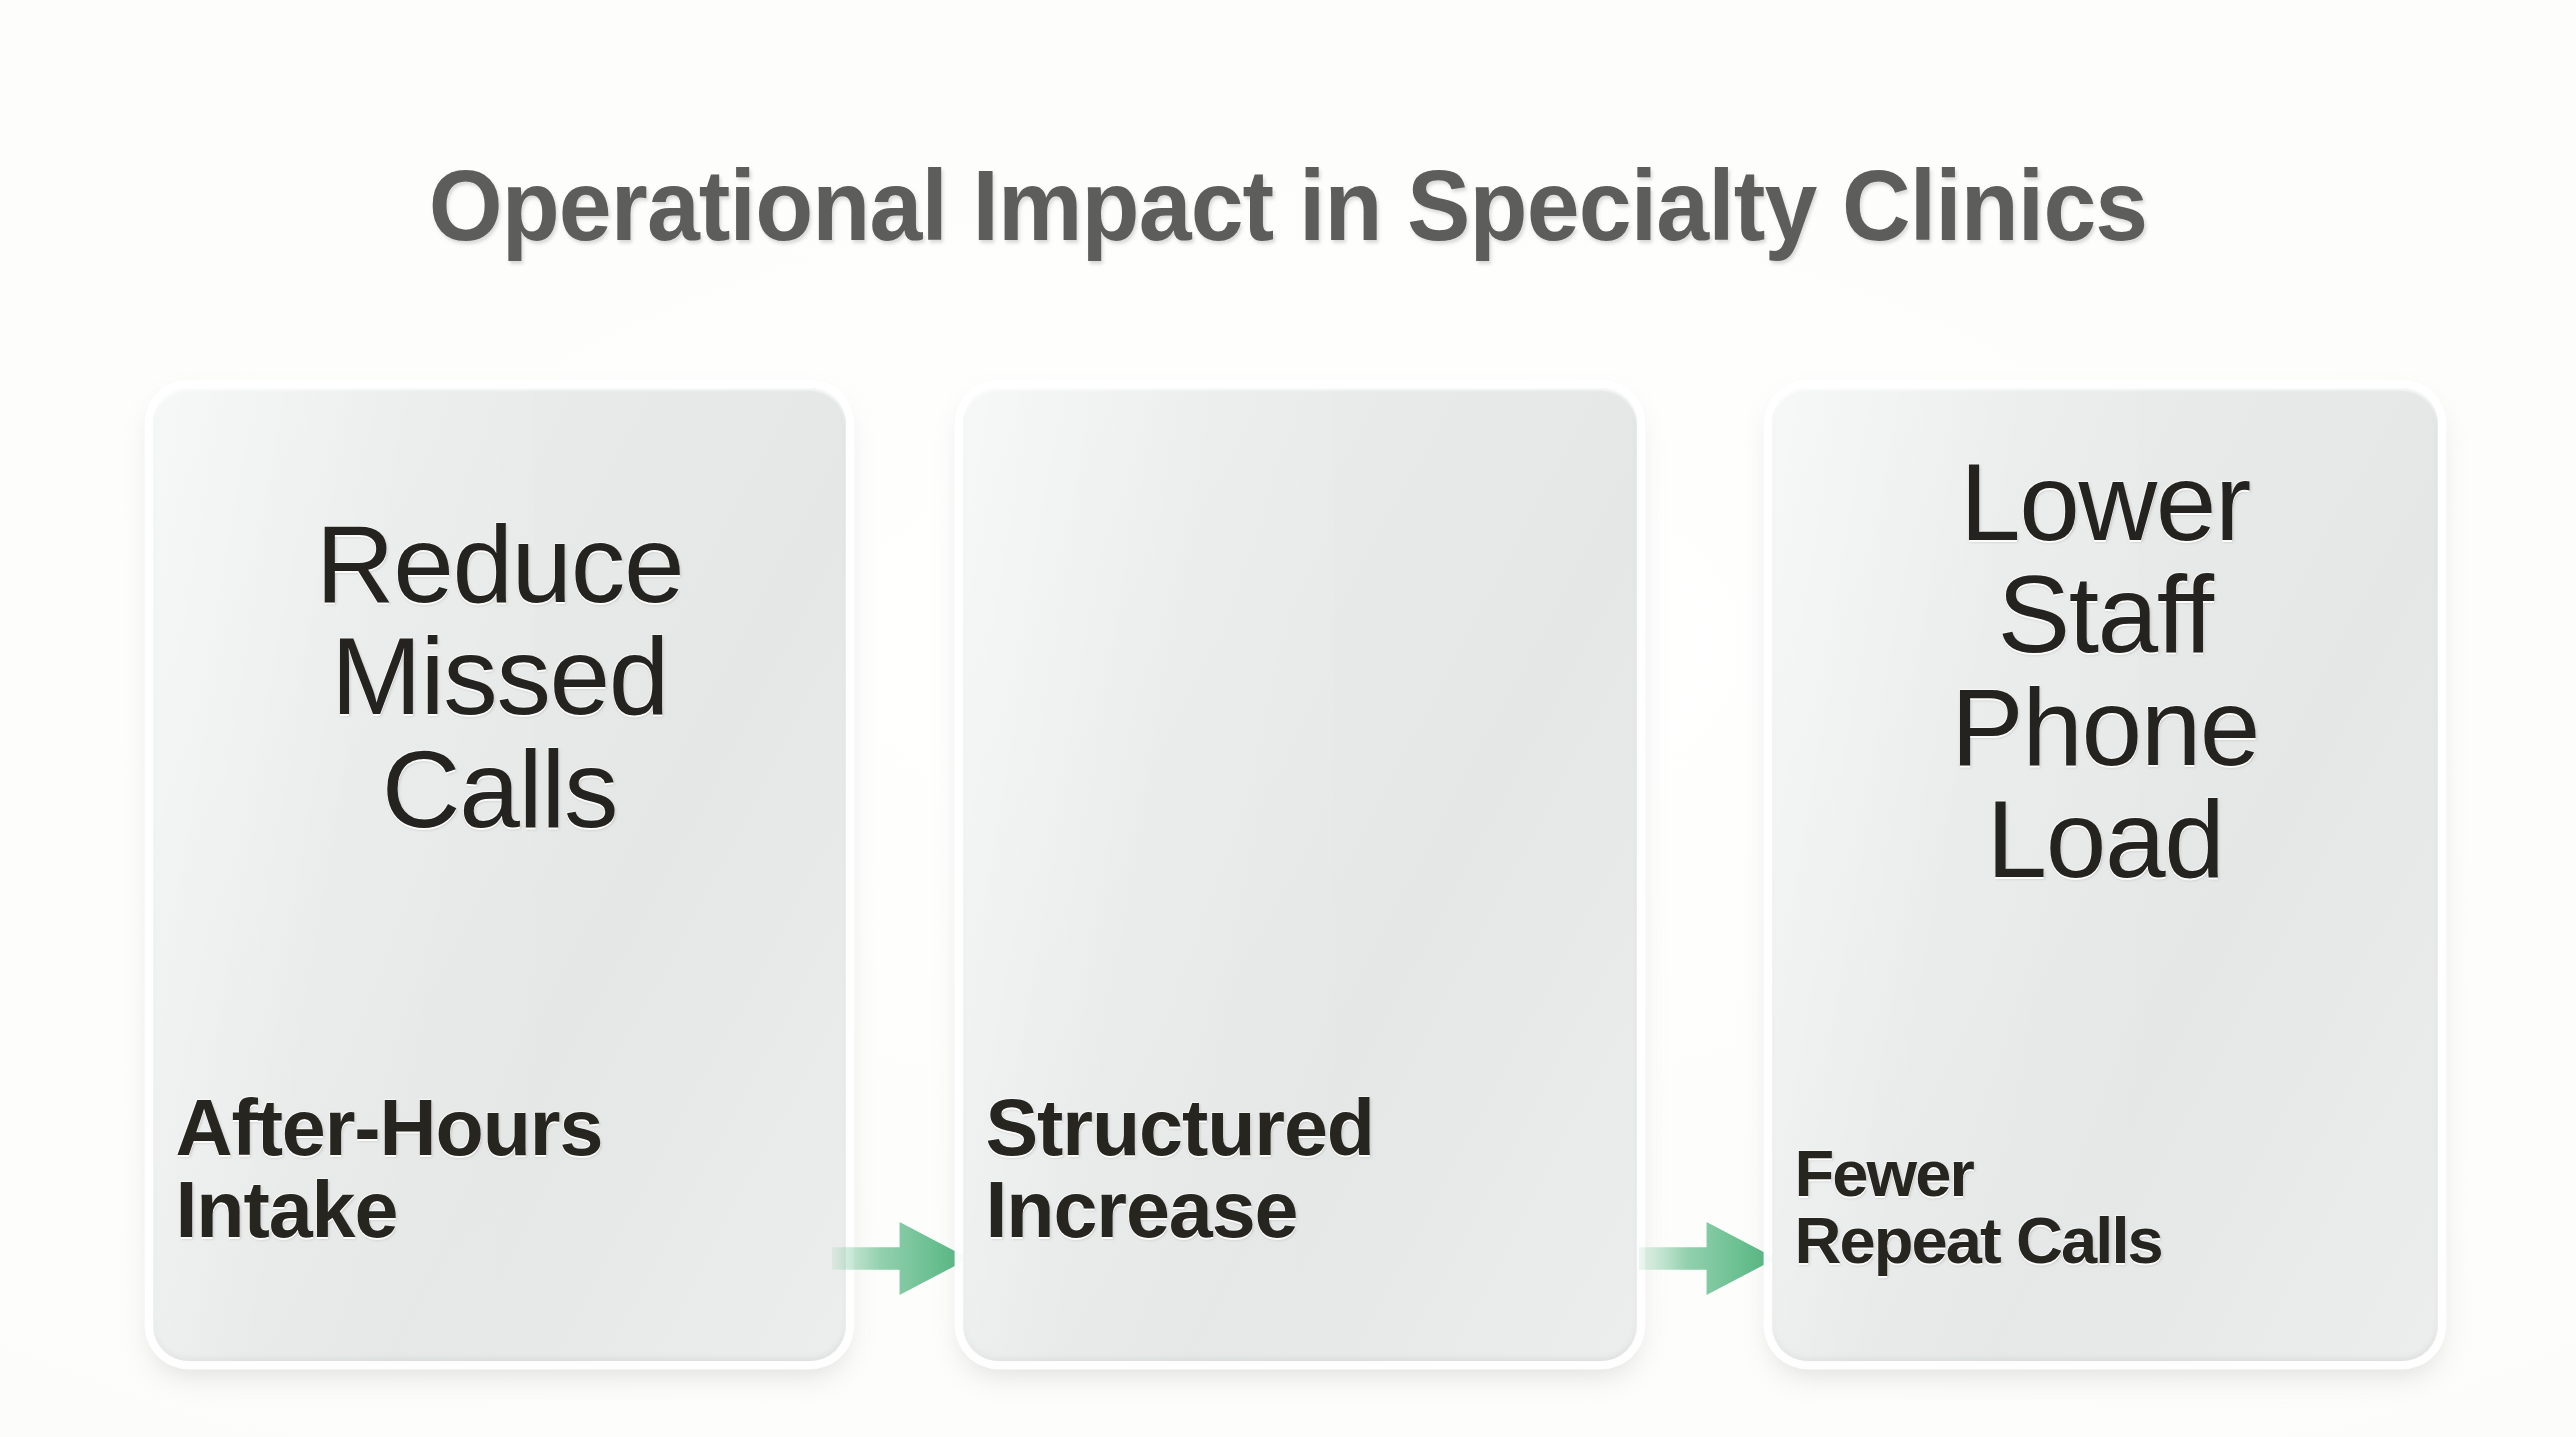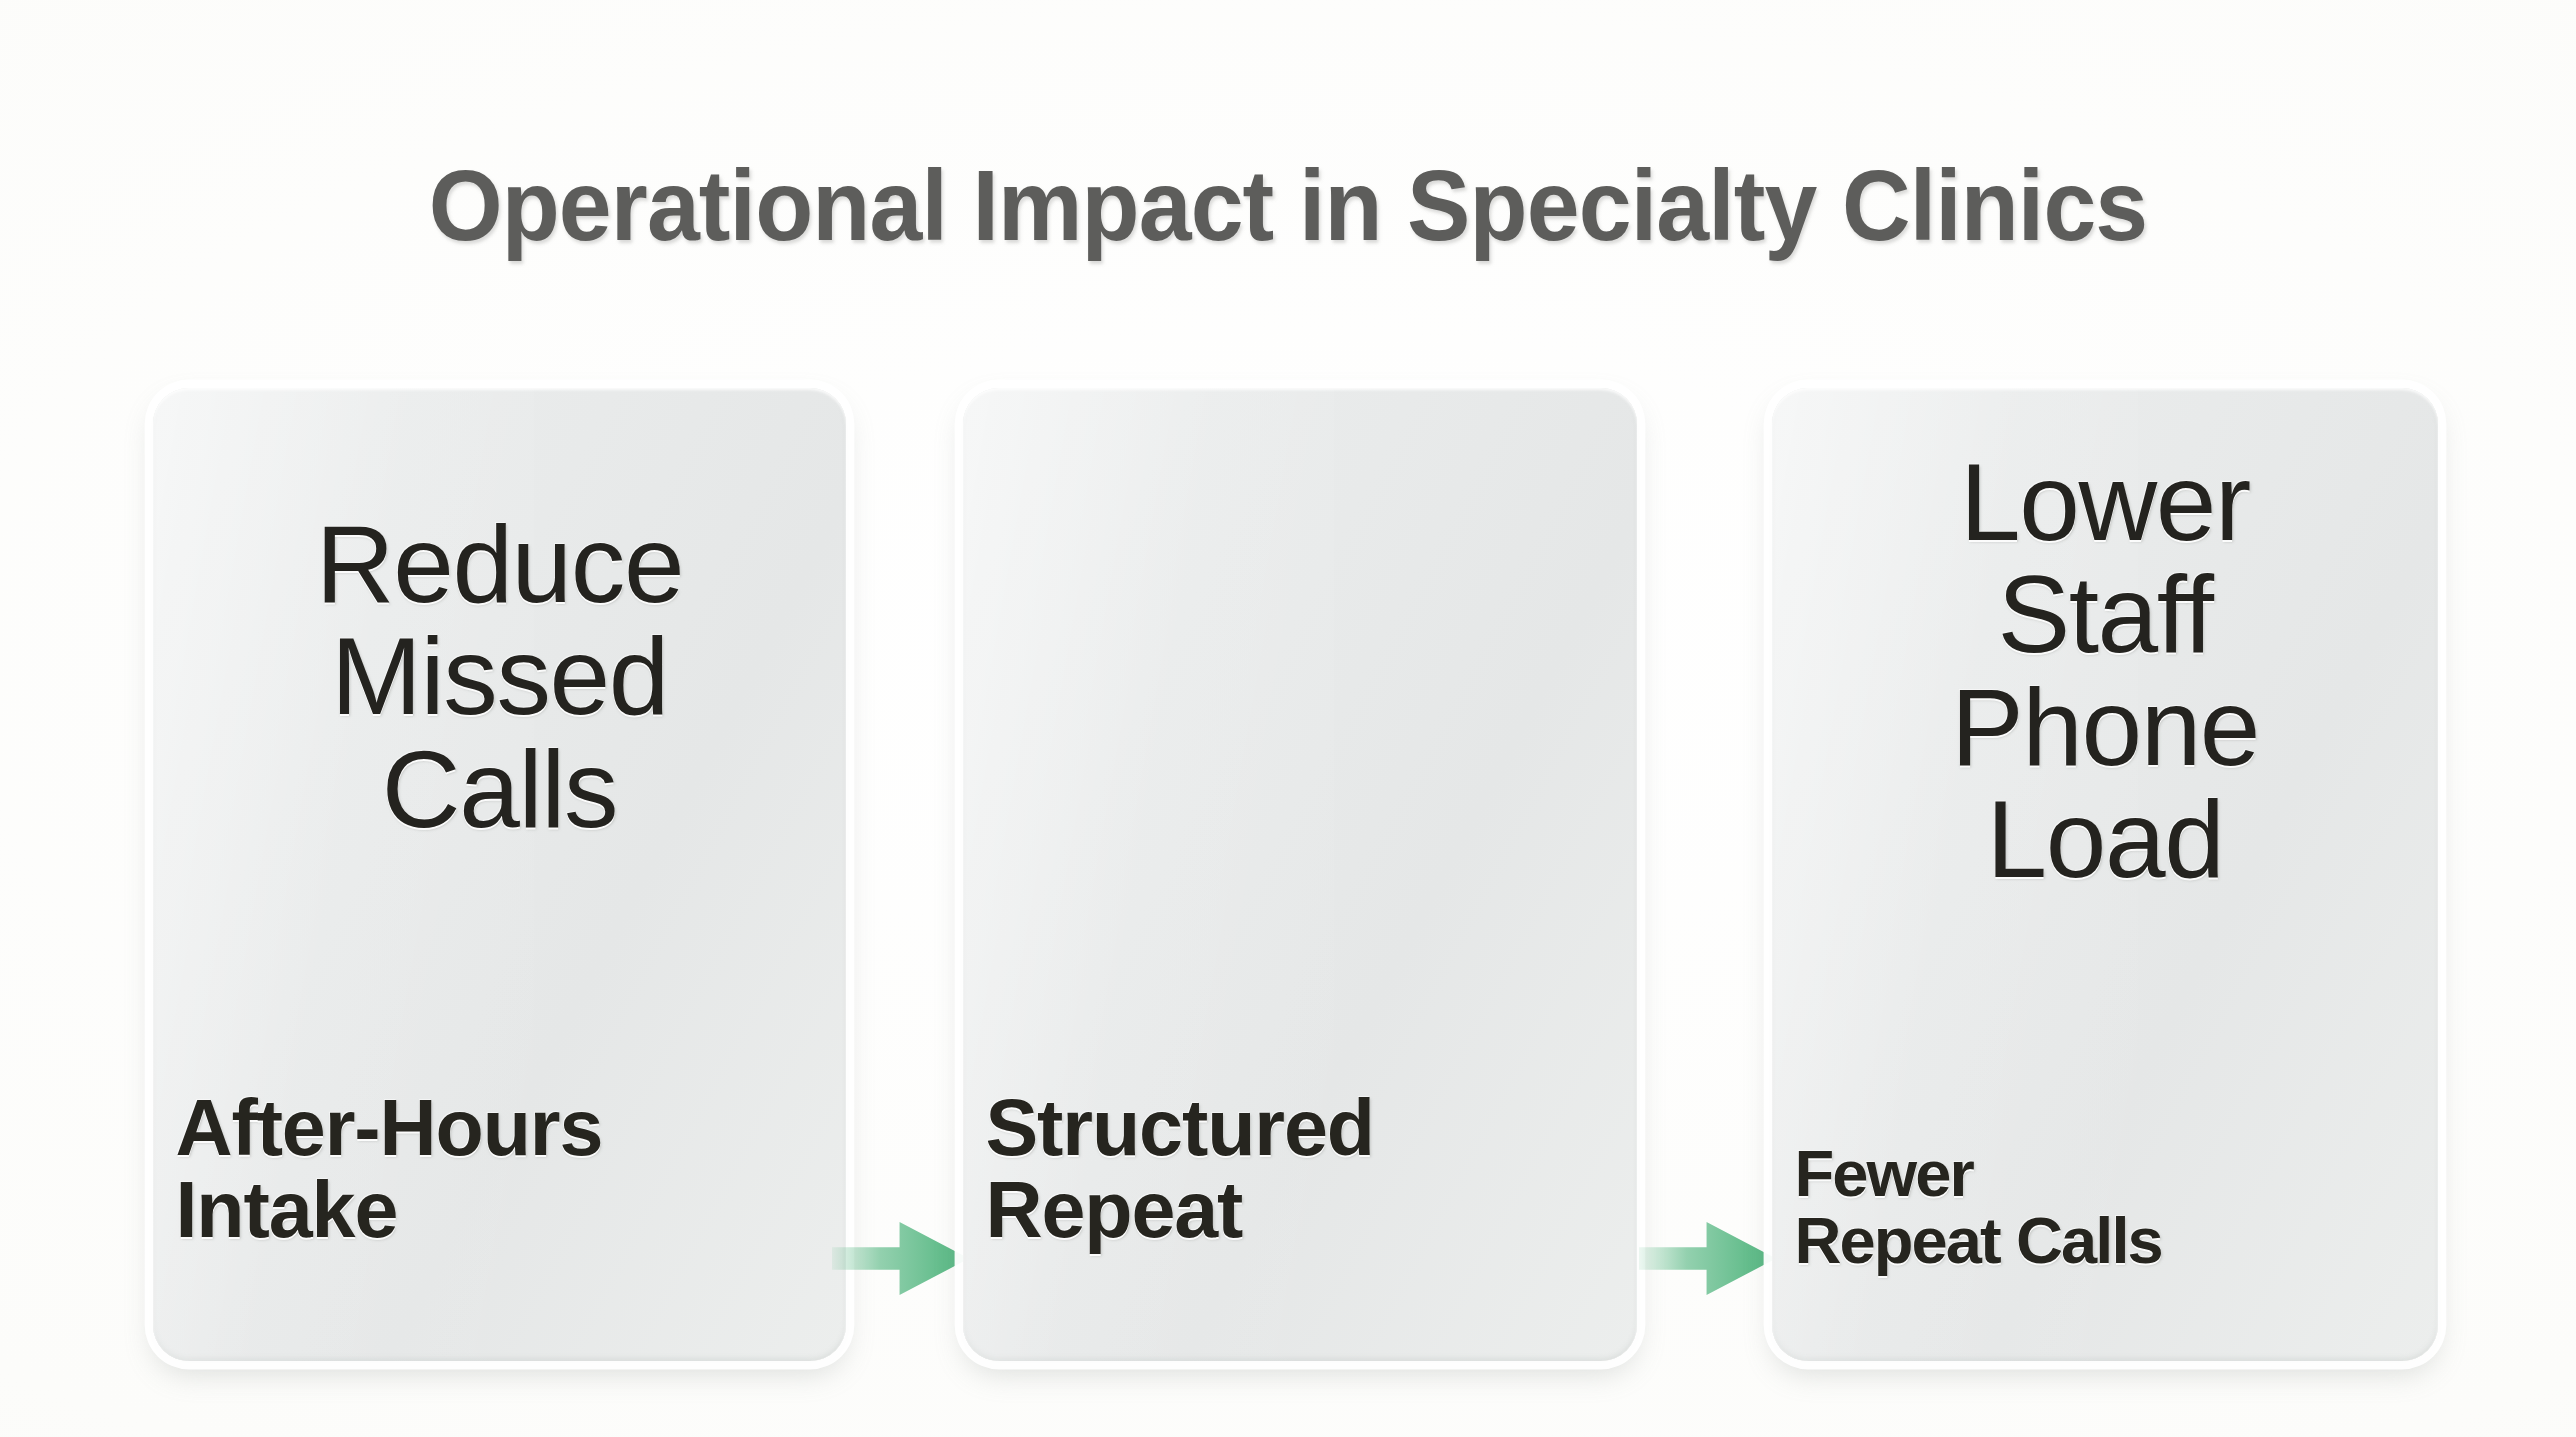--- a/index.html
+++ b/index.html
@@ -161,21 +161,21 @@
           <stop offset="100%" stop-color="#4eb47c" stop-opacity="1"></stop>
         </linearGradient>
       </defs>
       <path d="M0,30 L72,30 L72,3 L146,42 L72,81 L72,54 L0,54 Z" fill="url(#ag1)"></path>
     </svg>
   </div>
 
   <div class="card card-2">
     <div class="card-inner">
       <div class="sub">Structured
-Repeat</div>
+Increase</div>
     </div>
   </div>
 
   <div class="arrow arrow-2">
     <svg viewBox="0 0 146 84" width="137" height="79" aria-hidden="true">
       <defs>
         <linearGradient id="ag2" x1="0" y1="0" x2="1" y2="0">
           <stop offset="0%" stop-color="#52b57f" stop-opacity="0.10"></stop>
           <stop offset="35%" stop-color="#52b57f" stop-opacity="0.62"></stop>
           <stop offset="100%" stop-color="#4eb47c" stop-opacity="1"></stop>

